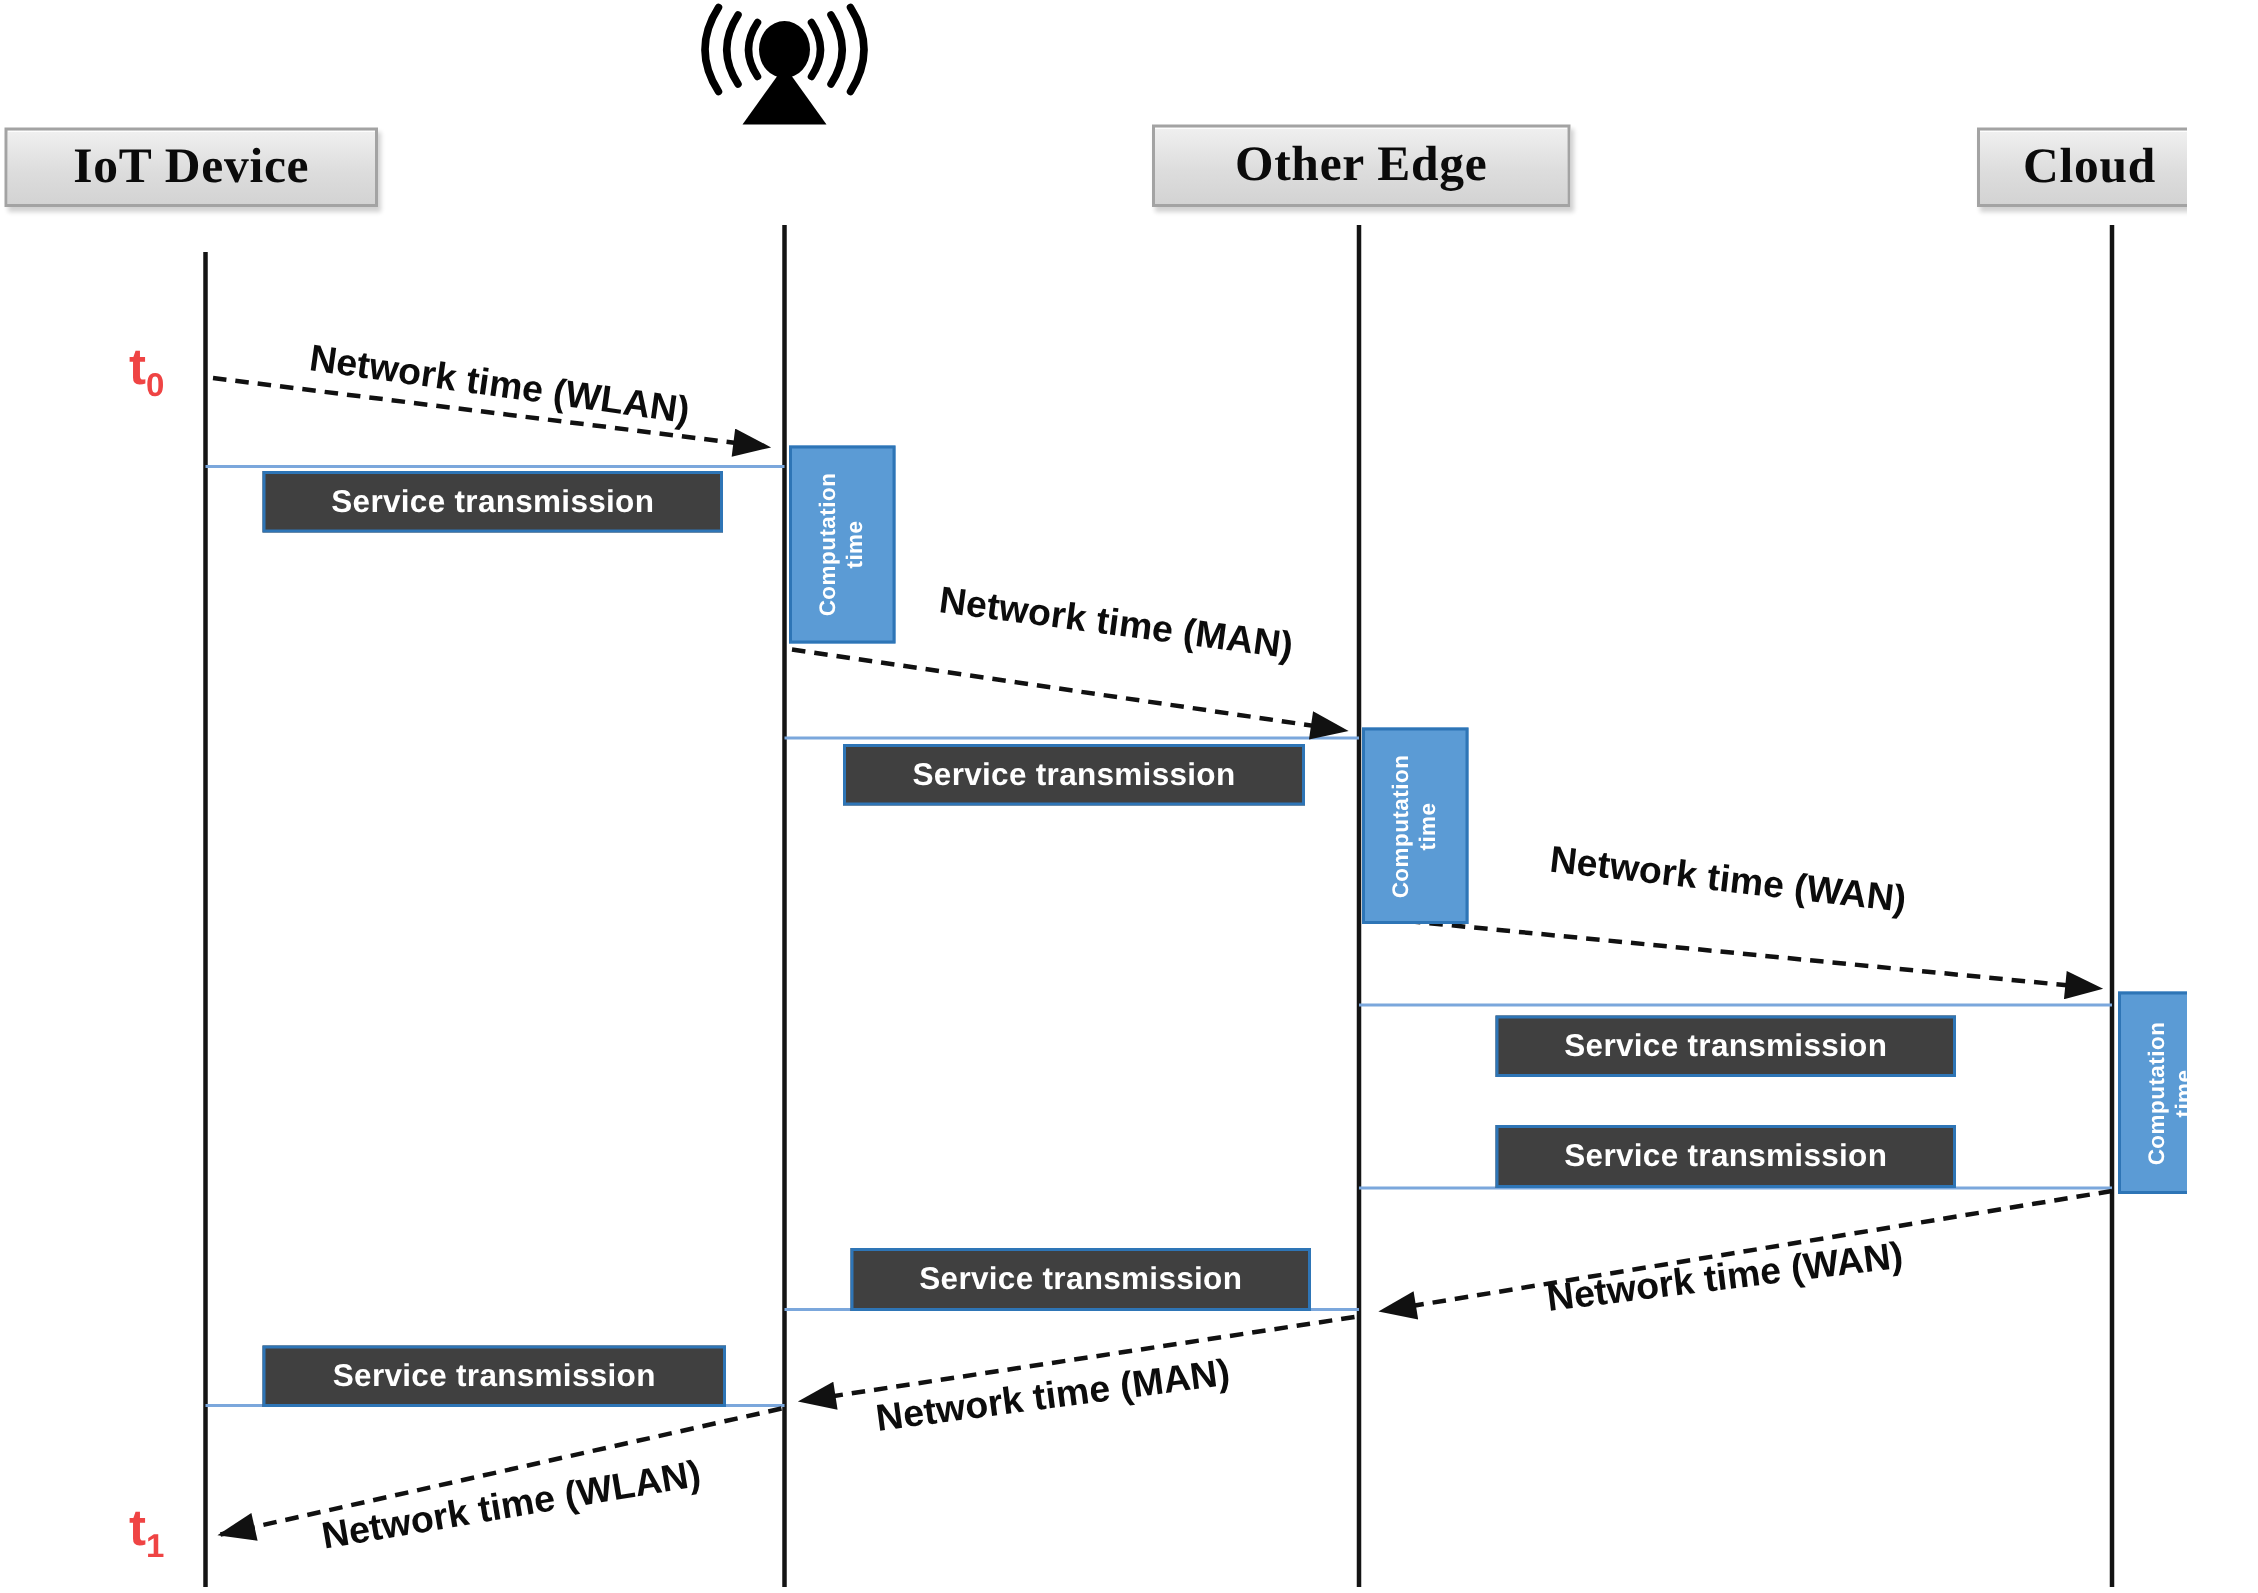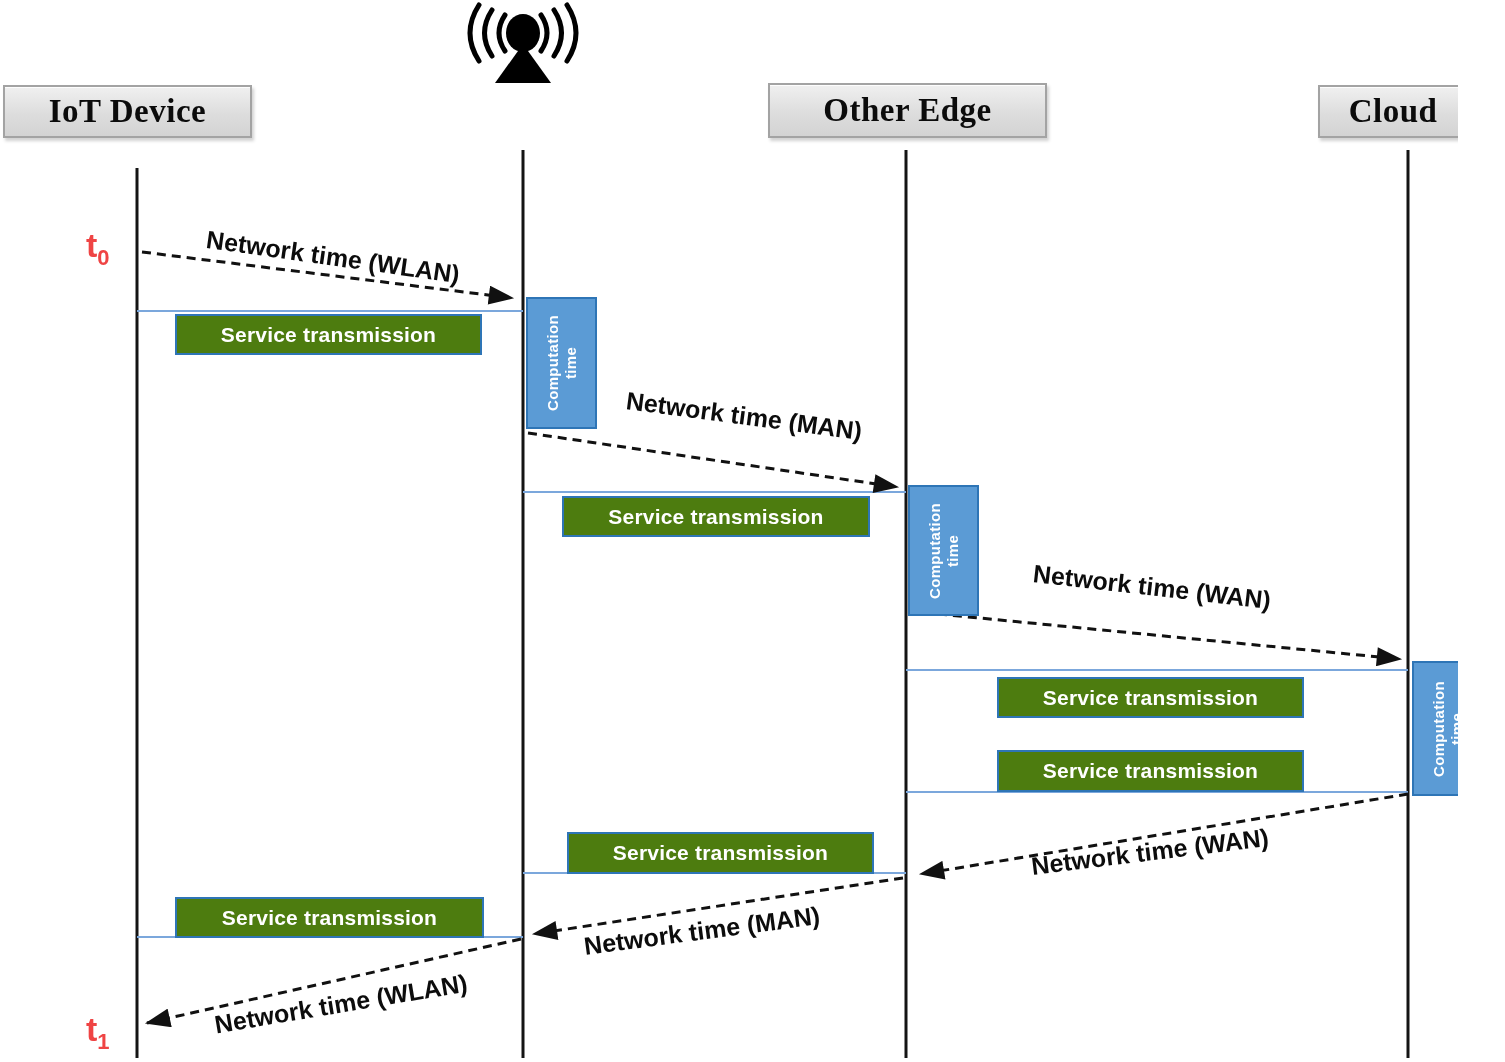--- a/index.html
+++ b/index.html
@@ -19,21 +19,21 @@
     letter-spacing:.5px;
   }
   .hb-iot{left:3px;top:85px;width:245px;height:49px;}
   .hb-edge{left:402px;top:83px;width:245px;height:51px;}
   .hb-other{left:768px;top:83px;width:275px;height:51px;}
   .hb-cloud{left:1318px;top:85px;width:146px;height:49px;}
 
   
   .svc-box{
     position:absolute;display:flex;align-items:center;justify-content:center;
-    background:#4d7c0f;border:2px solid #2e75b6;color:#ffffff;
+    background:#404040;border:2px solid #2e75b6;color:#ffffff;
     font-size:21px;font-weight:bold;letter-spacing:.2px;
   }
   .s1{left:175px;top:314px;width:303px;height:37px;}
   .s2{left:562px;top:496px;width:304px;height:37px;}
   .s3{left:997px;top:677px;width:303px;height:37px;}
   .s4{left:997px;top:750px;width:303px;height:38px;}
   .s5{left:567px;top:832px;width:303px;height:38px;}
   .s6{left:175px;top:897px;width:305px;height:37px;}
 
   .comp-box{
@@ -60,21 +60,21 @@
   .lbl4{left:1150px;top:852px;transform:translate(-50%,-50%) rotate(-7deg);}
   .lbl5{left:702px;top:931px;transform:translate(-50%,-50%) rotate(-7.5deg);}
   .lbl6{left:341px;top:1004px;transform:translate(-50%,-50%) rotate(-9.5deg);}
 
   
   .t-marker{
     position:absolute;color:#ef4444;font-size:34px;font-weight:600;line-height:1;
   }
   .t-marker sub{font-size:22px;line-height:1;}
   .t0{left:86px;top:228px;}
-  .t1{left:86px;top:1002px;margin-top:10px;}
+  .t1{left:86px;top:1002px;}
 </style>
 </head>
 <body>
 
 <div class="stage">
 
   <svg class="layer" viewBox="0 0 1505 1062">
     <defs>
       <marker id="ah" viewBox="0 0 12 9" refX="11" refY="4.5" markerWidth="26" markerHeight="19" orient="auto" markerUnits="userSpaceOnUse">
         <path d="M0,0 L12,4.5 L0,9 Z" fill="#111"></path>

